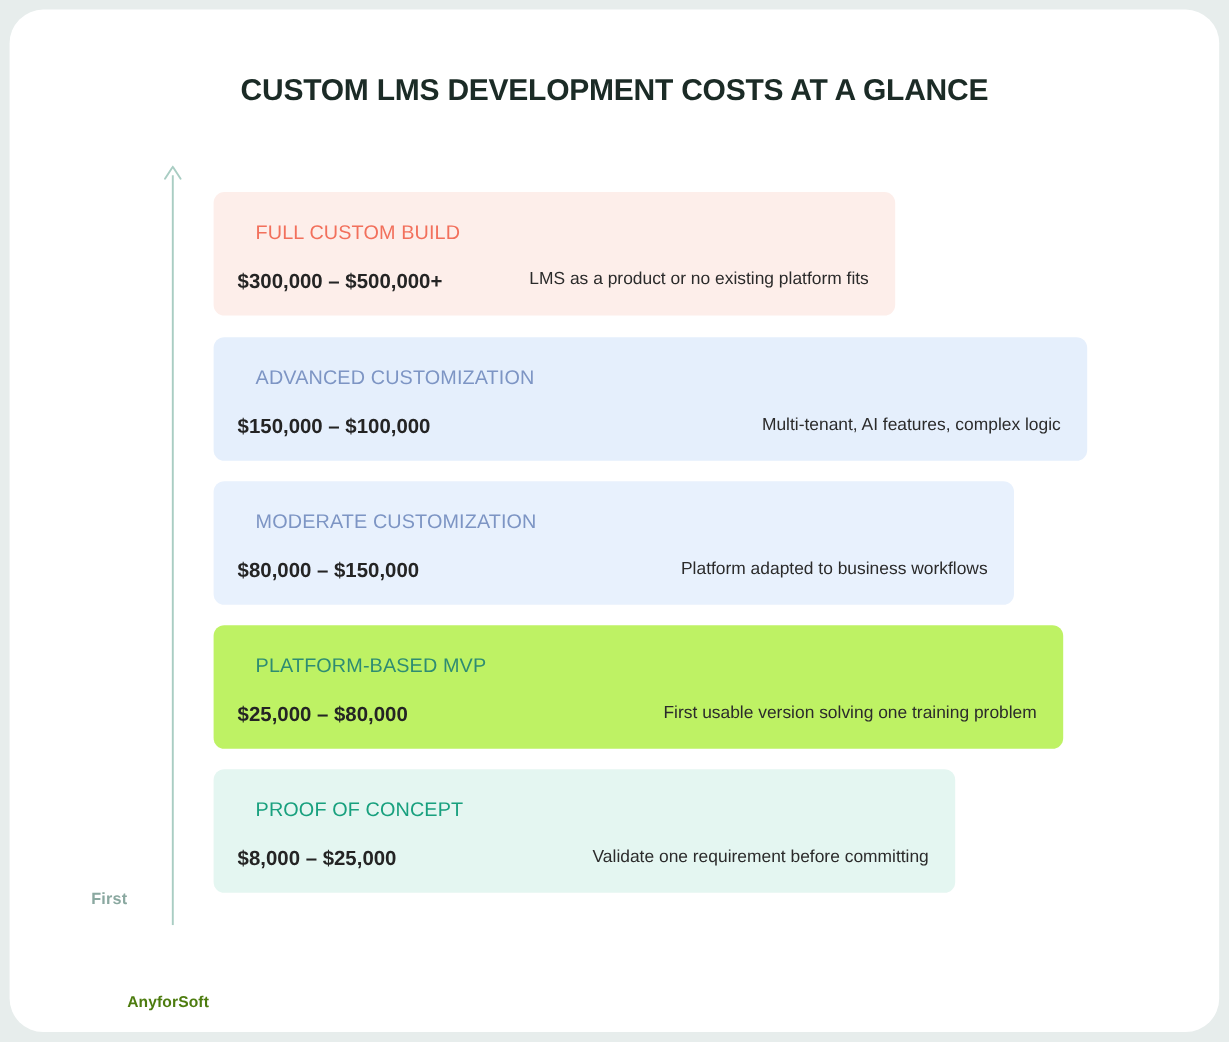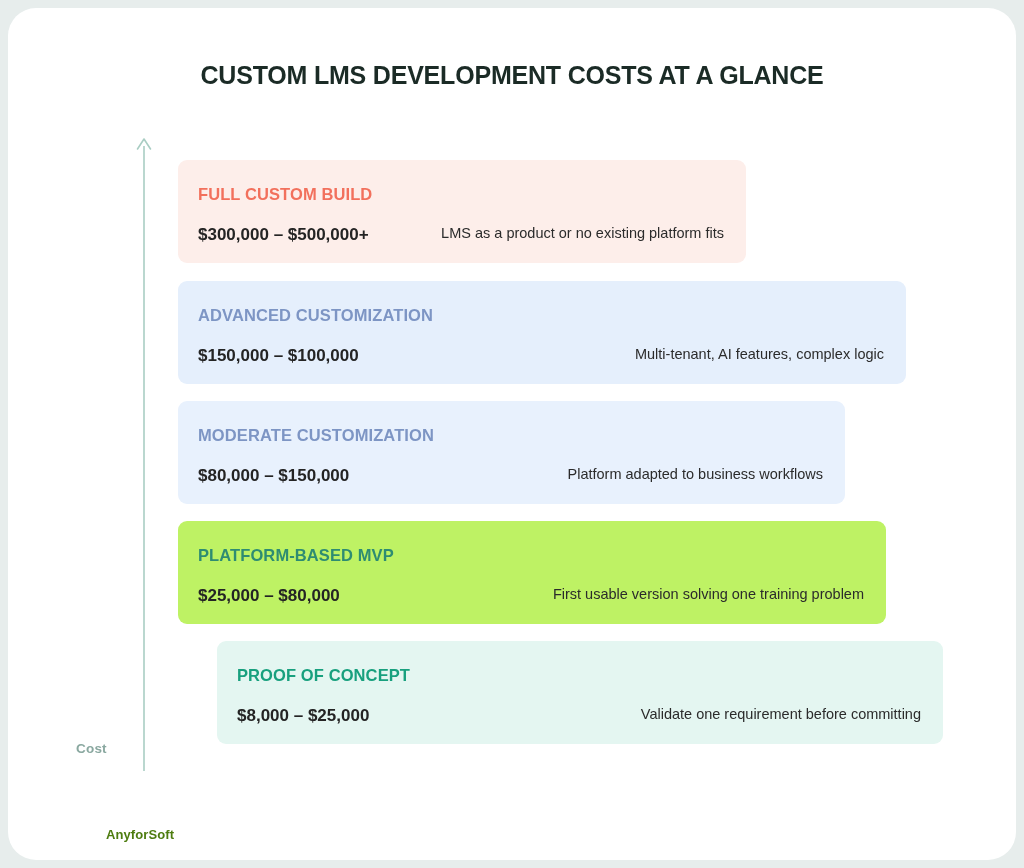--- a/index.html
+++ b/index.html
@@ -57,24 +57,24 @@
   
   .bar {
     position: absolute;
     left: 170px;
     height: 103px;
     border-radius: 9px;
   }
 
   .bar .tier-name {
     position: absolute;
-    left: 20px;
+    left: 35px;
     top: 25px;
     font-size: 16.5px;
-    font-weight: bold;
+    font-weight: normal;
     letter-spacing: 0.1px;
     white-space: nowrap;
   }
 
   .bar .tier-range {
     position: absolute;
     left: 20px;
     top: 65px;
     font-size: 17px;
     font-weight: bold;
@@ -117,21 +117,21 @@
 
   <div id="title">CUSTOM LMS DEVELOPMENT COSTS AT A GLANCE</div>
 
   <div id="axis">
     <svg width="20" height="635" viewBox="0 0 20 635">
       <line x1="10" y1="10" x2="10" y2="635" stroke="#a9cdc3" stroke-width="1.6"></line>
       <path d="M10 3 L3.5 13 M10 3 L16.5 13" stroke="#a9cdc3" stroke-width="1.6" fill="none" stroke-linecap="round"></path>
     </svg>
   </div>
 
-  <div id="cost-label" style="color: rgb(138, 168, 160);">Cost</div>
+  <div id="cost-label" style="color: rgb(138, 168, 160);">First</div>
 
   <div class="bar" id="bar-0" style="top: 152px; width: 568px; background: rgb(253, 238, 234);">
     <div class="tier-name" style="color: rgb(242, 112, 92);">FULL CUSTOM BUILD</div>
     <div class="tier-range">$300,000 – $500,000+</div>
     <div class="tier-desc">LMS as a product or no existing platform fits</div>
   </div>
 
   <div class="bar" id="bar-1" style="top: 273px; width: 728px; background: rgb(229, 239, 252);">
     <div class="tier-name" style="color: rgb(125, 149, 196);">ADVANCED CUSTOMIZATION</div>
     <div class="tier-range">$150,000 – $100,000</div>
@@ -143,21 +143,21 @@
     <div class="tier-range">$80,000 – $150,000</div>
     <div class="tier-desc">Platform adapted to business workflows</div>
   </div>
 
   <div class="bar" id="bar-3" style="top: 513px; width: 708px; background: #bef264;">
     <div class="tier-name" style="color: rgb(46, 140, 114);">PLATFORM-BASED MVP</div>
     <div class="tier-range">$25,000 – $80,000</div>
     <div class="tier-desc">First usable version solving one training problem</div>
   </div>
 
-  <div class="bar" id="bar-4" style="top: 633px; width: 726px; background: rgb(228, 246, 241); margin-left: 39px;">
+  <div class="bar" id="bar-4" style="top: 633px; width: 618px; background: rgb(228, 246, 241);">
     <div class="tier-name" style="color: rgb(24, 160, 126);">PROOF OF CONCEPT</div>
     <div class="tier-range">$8,000 – $25,000</div>
     <div class="tier-desc">Validate one requirement before committing</div>
   </div>
 
   <div id="footer-brand" style="color: #4d7c0f;">AnyforSoft</div>
   <div id="footer-site" style="color: rgb(185, 210, 203); margin-top: 44px;">anyforsoft.com</div>
 
 </div>
 

